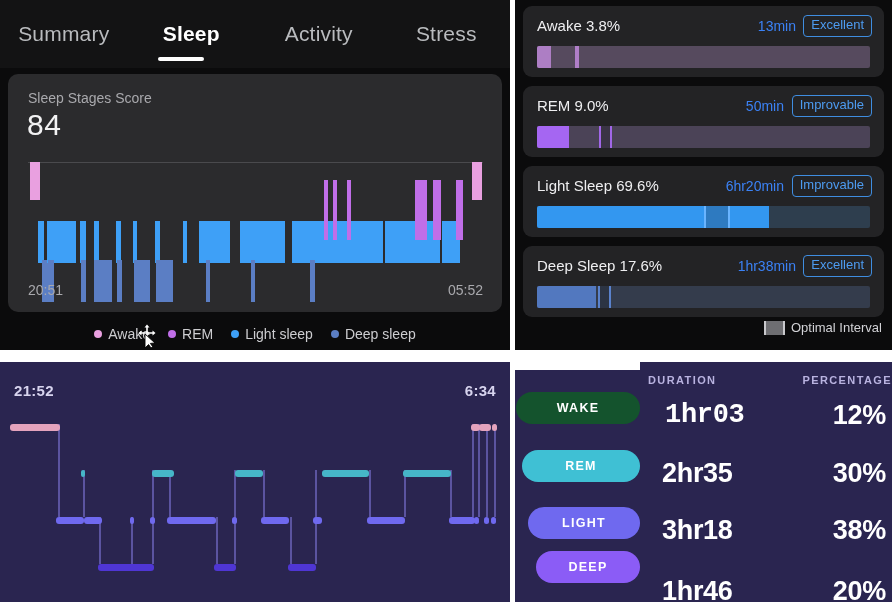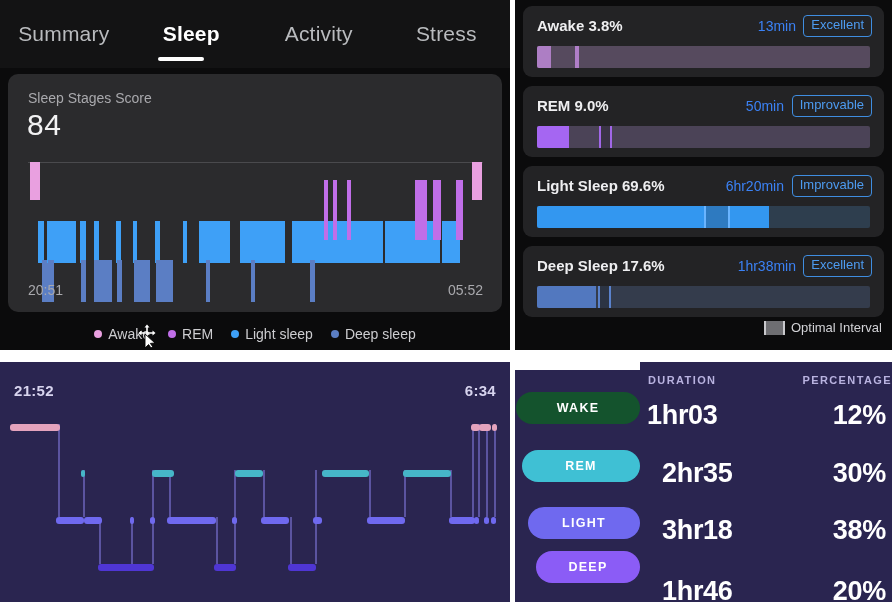--- a/index.html
+++ b/index.html
@@ -61,21 +61,21 @@
   .legend-label { font-size: 14px; color: #cdcdd0; }
 
   .cursor { position: absolute; left: 136px; top: 322px; width: 26px; height: 26px; }
 
   
   .scard {
     position: absolute; left: 8px; width: 361px; height: 71px;
     background: #232325; border-radius: 9px;
   }
   .scard-head { position: absolute; left: 14px; top: 10px; right: 12px; height: 22px; }
-  .scard-name { position: absolute; left: 0; top: 1px; font-size: 15px; color: #eeeef0; font-weight: bold; }
+  .scard-name { position: absolute; left: 0; top: 1px; font-size: 15px; color: #eeeef0; }
   .scard-badge {
     position: absolute; right: 0; top: -1px;
     padding: 2px 7px 3px; font-size: 13px; border-radius: 4px;
     border: 1px solid #3f8de0; color: #4d9bf0; background: transparent;
     line-height: 1.15;
   }
   .scard-dur { position: absolute; top: 2px; font-size: 14px; color: #3b82f6; }
 
   .track {
     position: absolute; left: 14px; top: 40px; width: 333px; height: 22px;
@@ -321,21 +321,21 @@
   <div id="q-br-left">
       <div class="pill" style="top: 22px; right: 0px; width: 124px; background: #14532d;">WAKE</div>
       <div class="pill" style="top: 80px; right: 0px; width: 118px; background: rgb(63, 192, 212);">REM</div>
       <div class="pill" style="top: 137px; right: 0px; width: 112px; background: rgb(111, 105, 239);">LIGHT</div>
       <div class="pill" style="top: 181px; right: 0px; width: 104px; background: #8b5cf6;">DEEP</div>
     </div>
   <div class="q" id="q-br">
     <div class="th" style="left:8px;top:12px;">DURATION</div>
     <div class="th" style="right:0px;top:12px;">PERCENTAGE</div>
     <div id="br-cells">
-        <div class="cell" style="top: 38px; left: 7px;">1hr03</div>
+        <div class="cell" style="top: 38px; left: 25px; font-family: Liberation Mono, monospace;">1hr03</div>
         <div class="cell pct" style="top: 38px; right: 6px;">12%</div>
         <div class="cell" style="top: 96px; left: 22px;">2hr35</div>
         <div class="cell pct" style="top: 96px; right: 6px;">30%</div>
         <div class="cell" style="top: 153px; left: 22px;">3hr18</div>
         <div class="cell pct" style="top: 153px; right: 6px;">38%</div>
         <div class="cell" style="top: 214px; left: 22px;">1hr46</div>
         <div class="cell pct" style="top: 214px; right: 6px;">20%</div>
       </div>
   </div>
 

